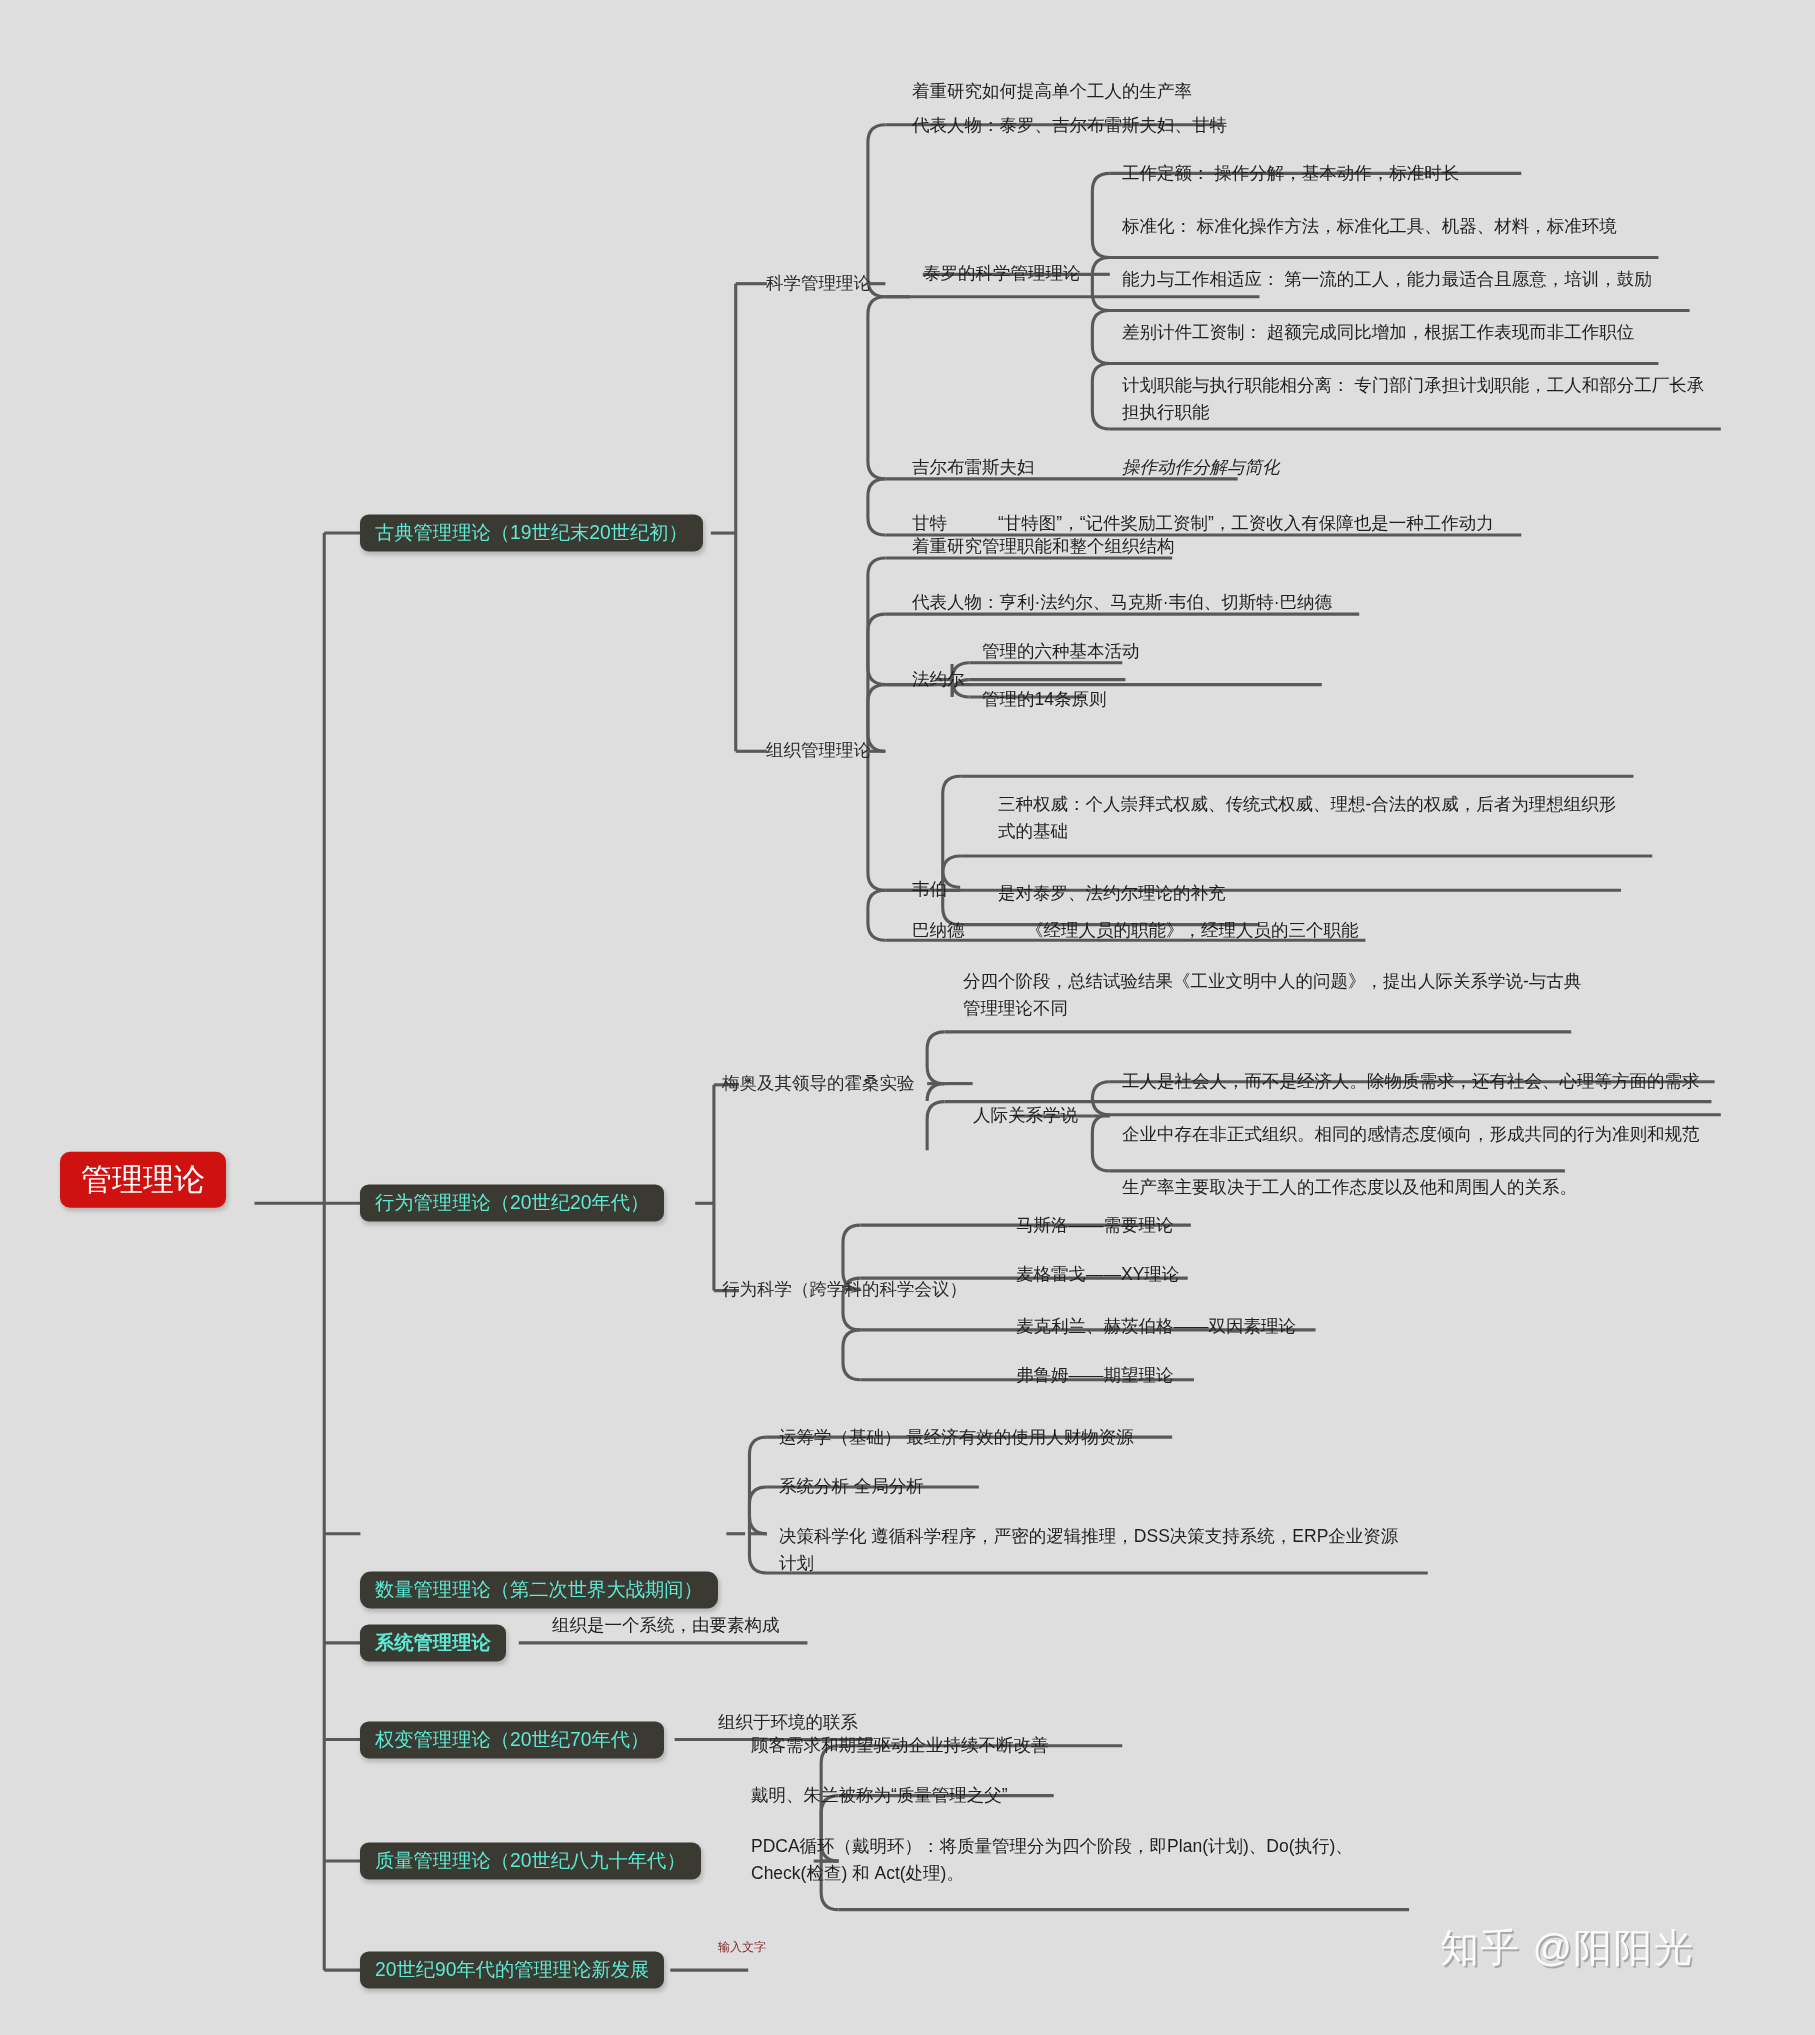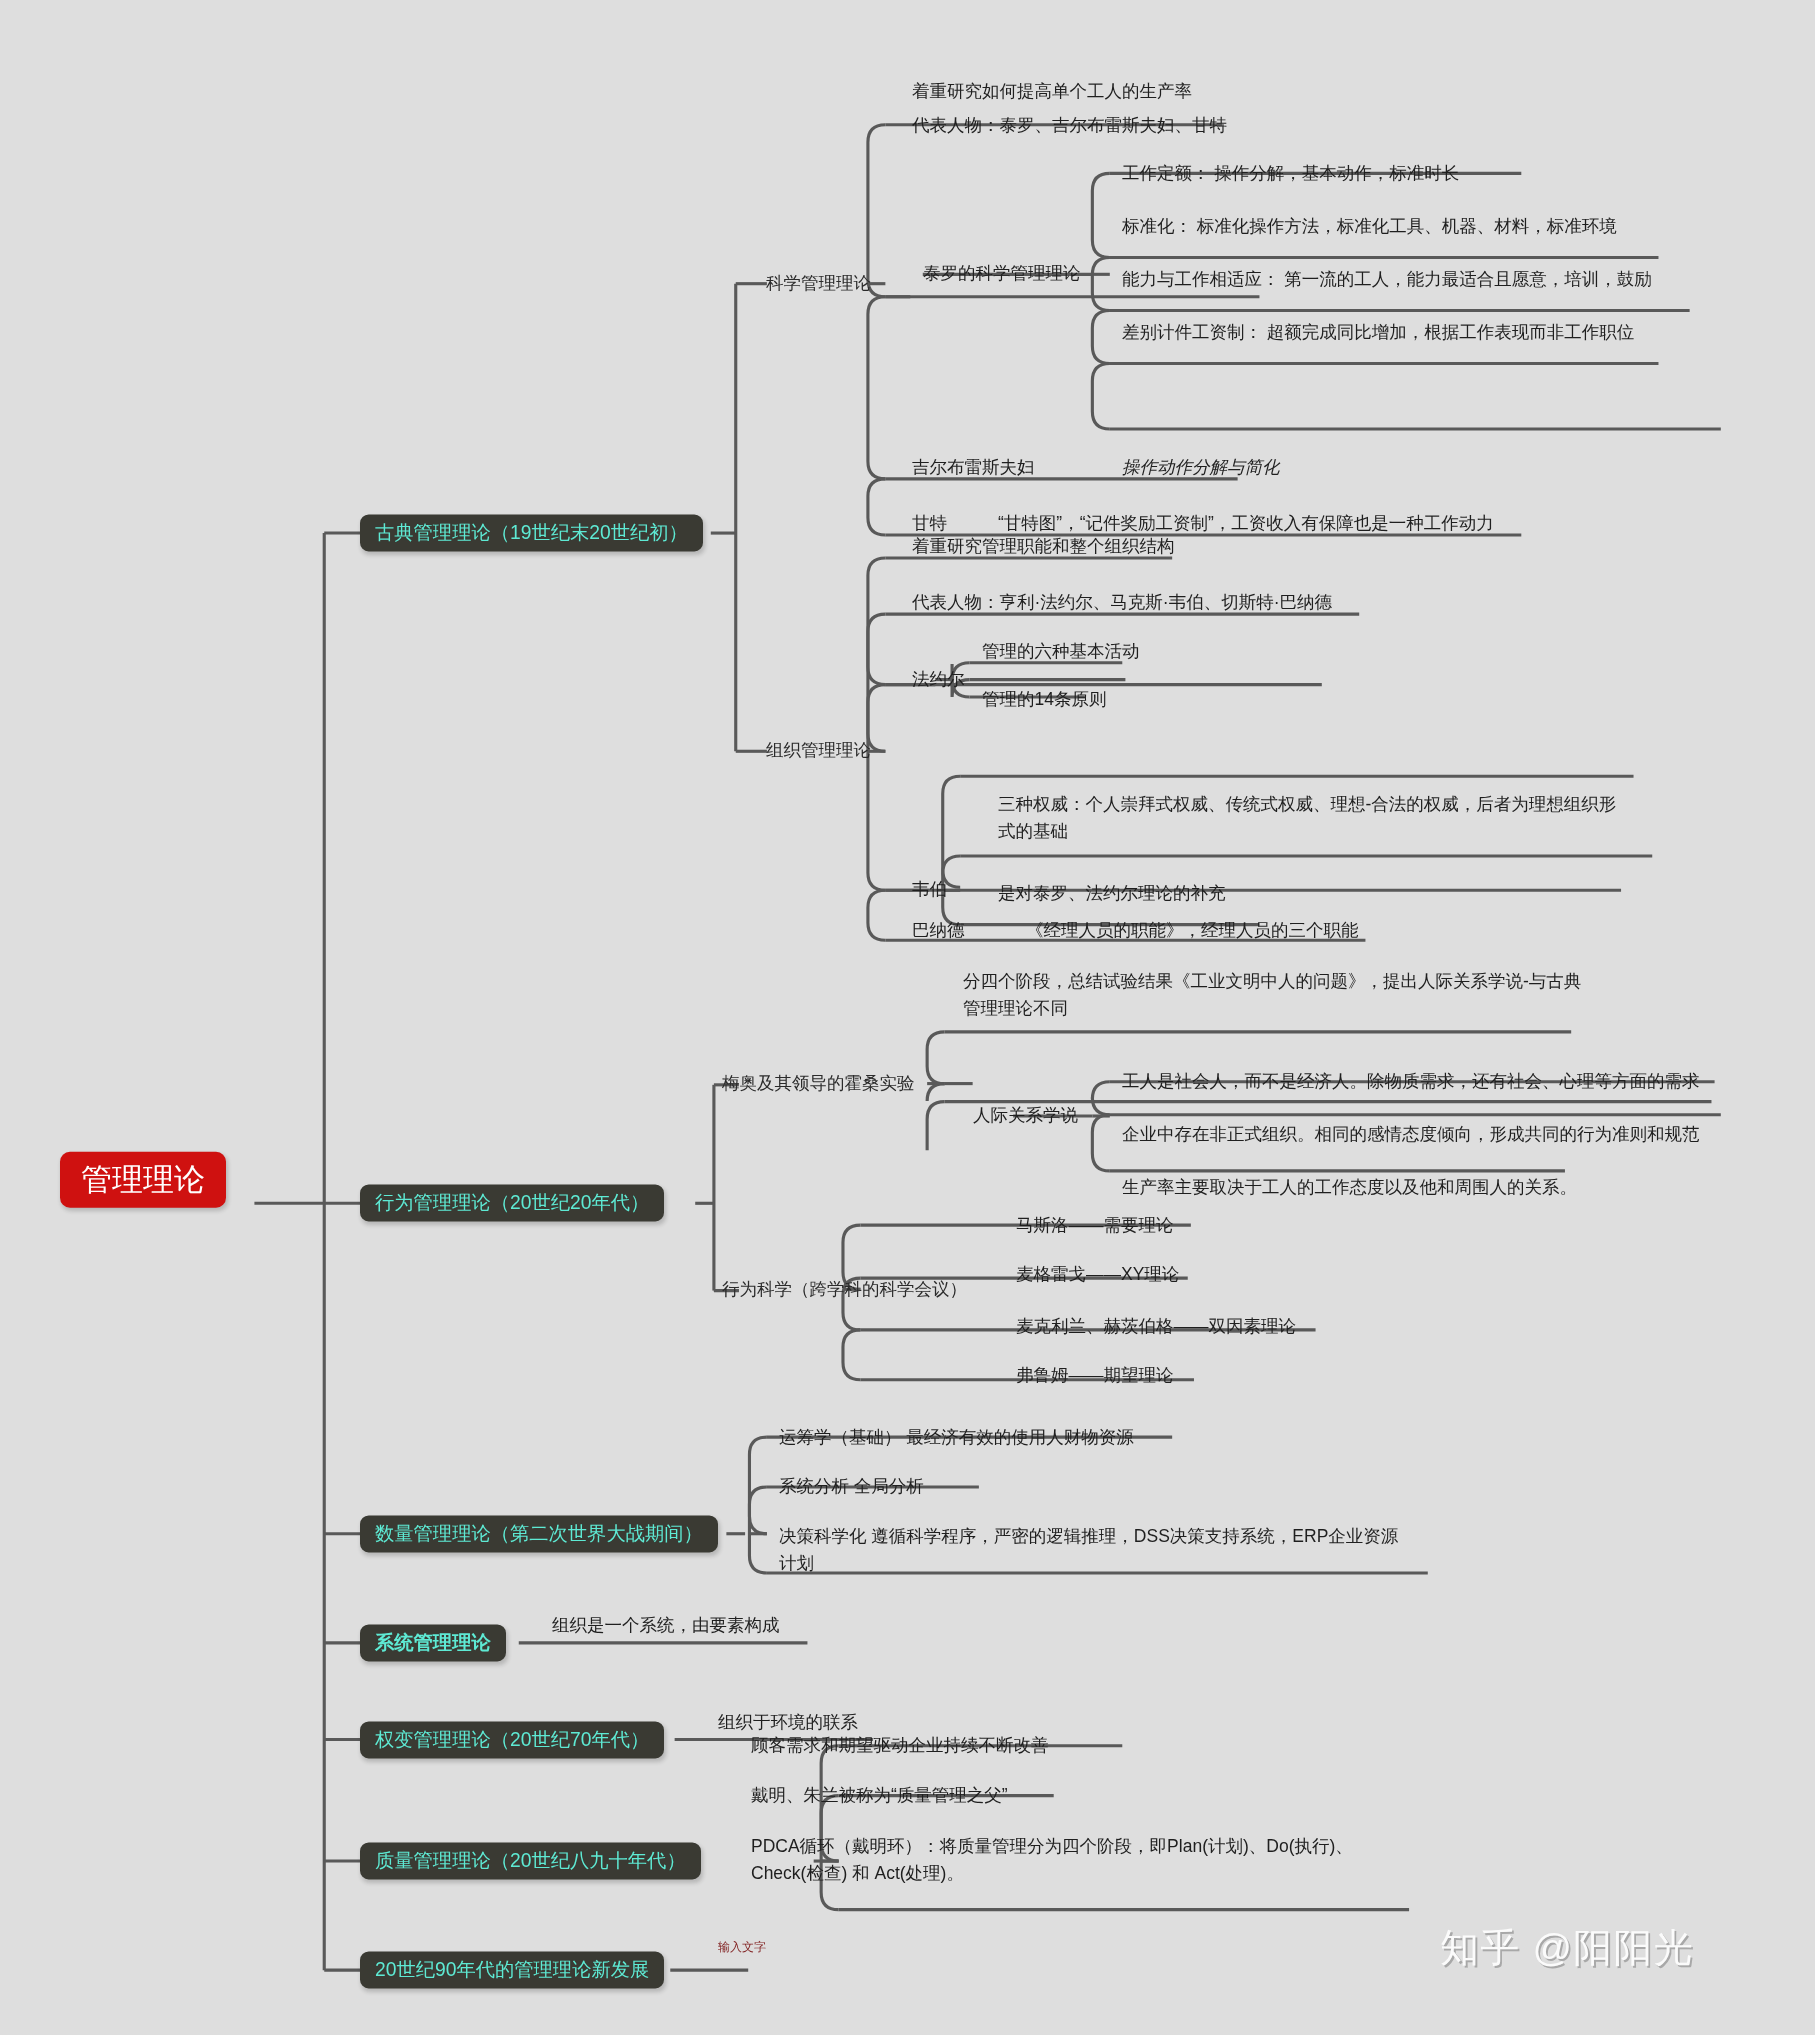--- a/index.html
+++ b/index.html
@@ -180,37 +180,38 @@
       <path d="M1345 3063 H2260"></path>
 
       <path d="M1075 3160 H1200"></path>
     </g>
   </svg>
 
   <div class="node root" style="left:60px;top:1180px;transform:translateY(-50%);">管理理论</div>
 
   <div class="node lvl1" style="left:360px;top:533px;transform:translateY(-50%);">古典管理理论（19世纪末20世纪初）</div>
   <div class="node lvl1" style="left:360px;top:1203px;transform:translateY(-50%);">行为管理理论（20世纪20年代）</div>
-  <div class="node lvl1" style="left:360px;top:1534px;transform:translateY(-50%);">数量管理理论（第二次世界大战期间）</div>
+  <div class="node lvl1" style="left:360px;top:1590px;transform:translateY(-50%);border-radius:11px;">数量管理理论（第二次世界大战期间）</div>
   <div class="node lvl1" style="left:360px;top:1643px;transform:translateY(-50%);font-weight:bold;">系统管理理论</div>
   <div class="node lvl1" style="left:360px;top:1740px;transform:translateY(-50%);">权变管理理论（20世纪70年代）</div>
   <div class="node lvl1" style="left:360px;top:1861px;transform:translateY(-50%);">质量管理理论（20世纪八九十年代）</div>
   <div class="node lvl1" style="left:360px;top:1970px;transform:translateY(-50%);">20世纪90年代的管理理论新发展</div>
 
   <div class="node txt mid" style="left:766px;top:284px;transform:translateY(-50%);">科学管理理论</div>
   <div class="node txt mid" style="left:766px;top:751px;transform:translateY(-50%);">组织管理理论</div>
 
   <div class="node txt" style="left:912px;top:78px;">着重研究如何提高单个工人的生产率</div>
   <div class="node txt" style="left:912px;top:112px;">代表人物：泰罗、吉尔布雷斯夫妇、甘特</div>
 
   <div class="node txt" style="left:923px;top:274px;transform:translateY(-50%);">泰罗的科学管理理论</div>
   <div class="node txt" style="left:1122px;top:160px;">工作定额： 操作分解，基本动作，标准时长</div>
   <div class="node txt" style="left:1122px;top:213px;">标准化： 标准化操作方法，标准化工具、机器、材料，标准环境</div>
   <div class="node txt" style="left:1122px;top:266px;">能力与工作相适应： 第一流的工人，能力最适合且愿意，培训，鼓励</div>
   <div class="node txt" style="left:1122px;top:319px;">差别计件工资制： 超额完成同比增加，根据工作表现而非工作职位</div>
+  <div class="node txt wrap" style="left:1122px;top:372px;width:599px;">计划职能与执行职能相分离： 专门部门承担计划职能，工人和部分工厂长承担执行职能</div>
 
   <div class="node txt" style="left:912px;top:454px;">吉尔布雷斯夫妇</div>
   <div class="node txt" style="left:1122px;top:454px;font-style:italic;">操作动作分解与简化</div>
   <div class="node txt" style="left:912px;top:510px;">甘特</div>
   <div class="node txt" style="left:998px;top:510px;">“甘特图”，“记件奖励工资制”，工资收入有保障也是一种工作动力</div>
 
   <div class="node txt" style="left:912px;top:533px;">着重研究管理职能和整个组织结构</div>
   <div class="node txt" style="left:912px;top:589px;">代表人物：亨利·法约尔、马克斯·韦伯、切斯特·巴纳德</div>
 
   <div class="node txt" style="left:912px;top:680px;transform:translateY(-50%);">法约尔</div>

